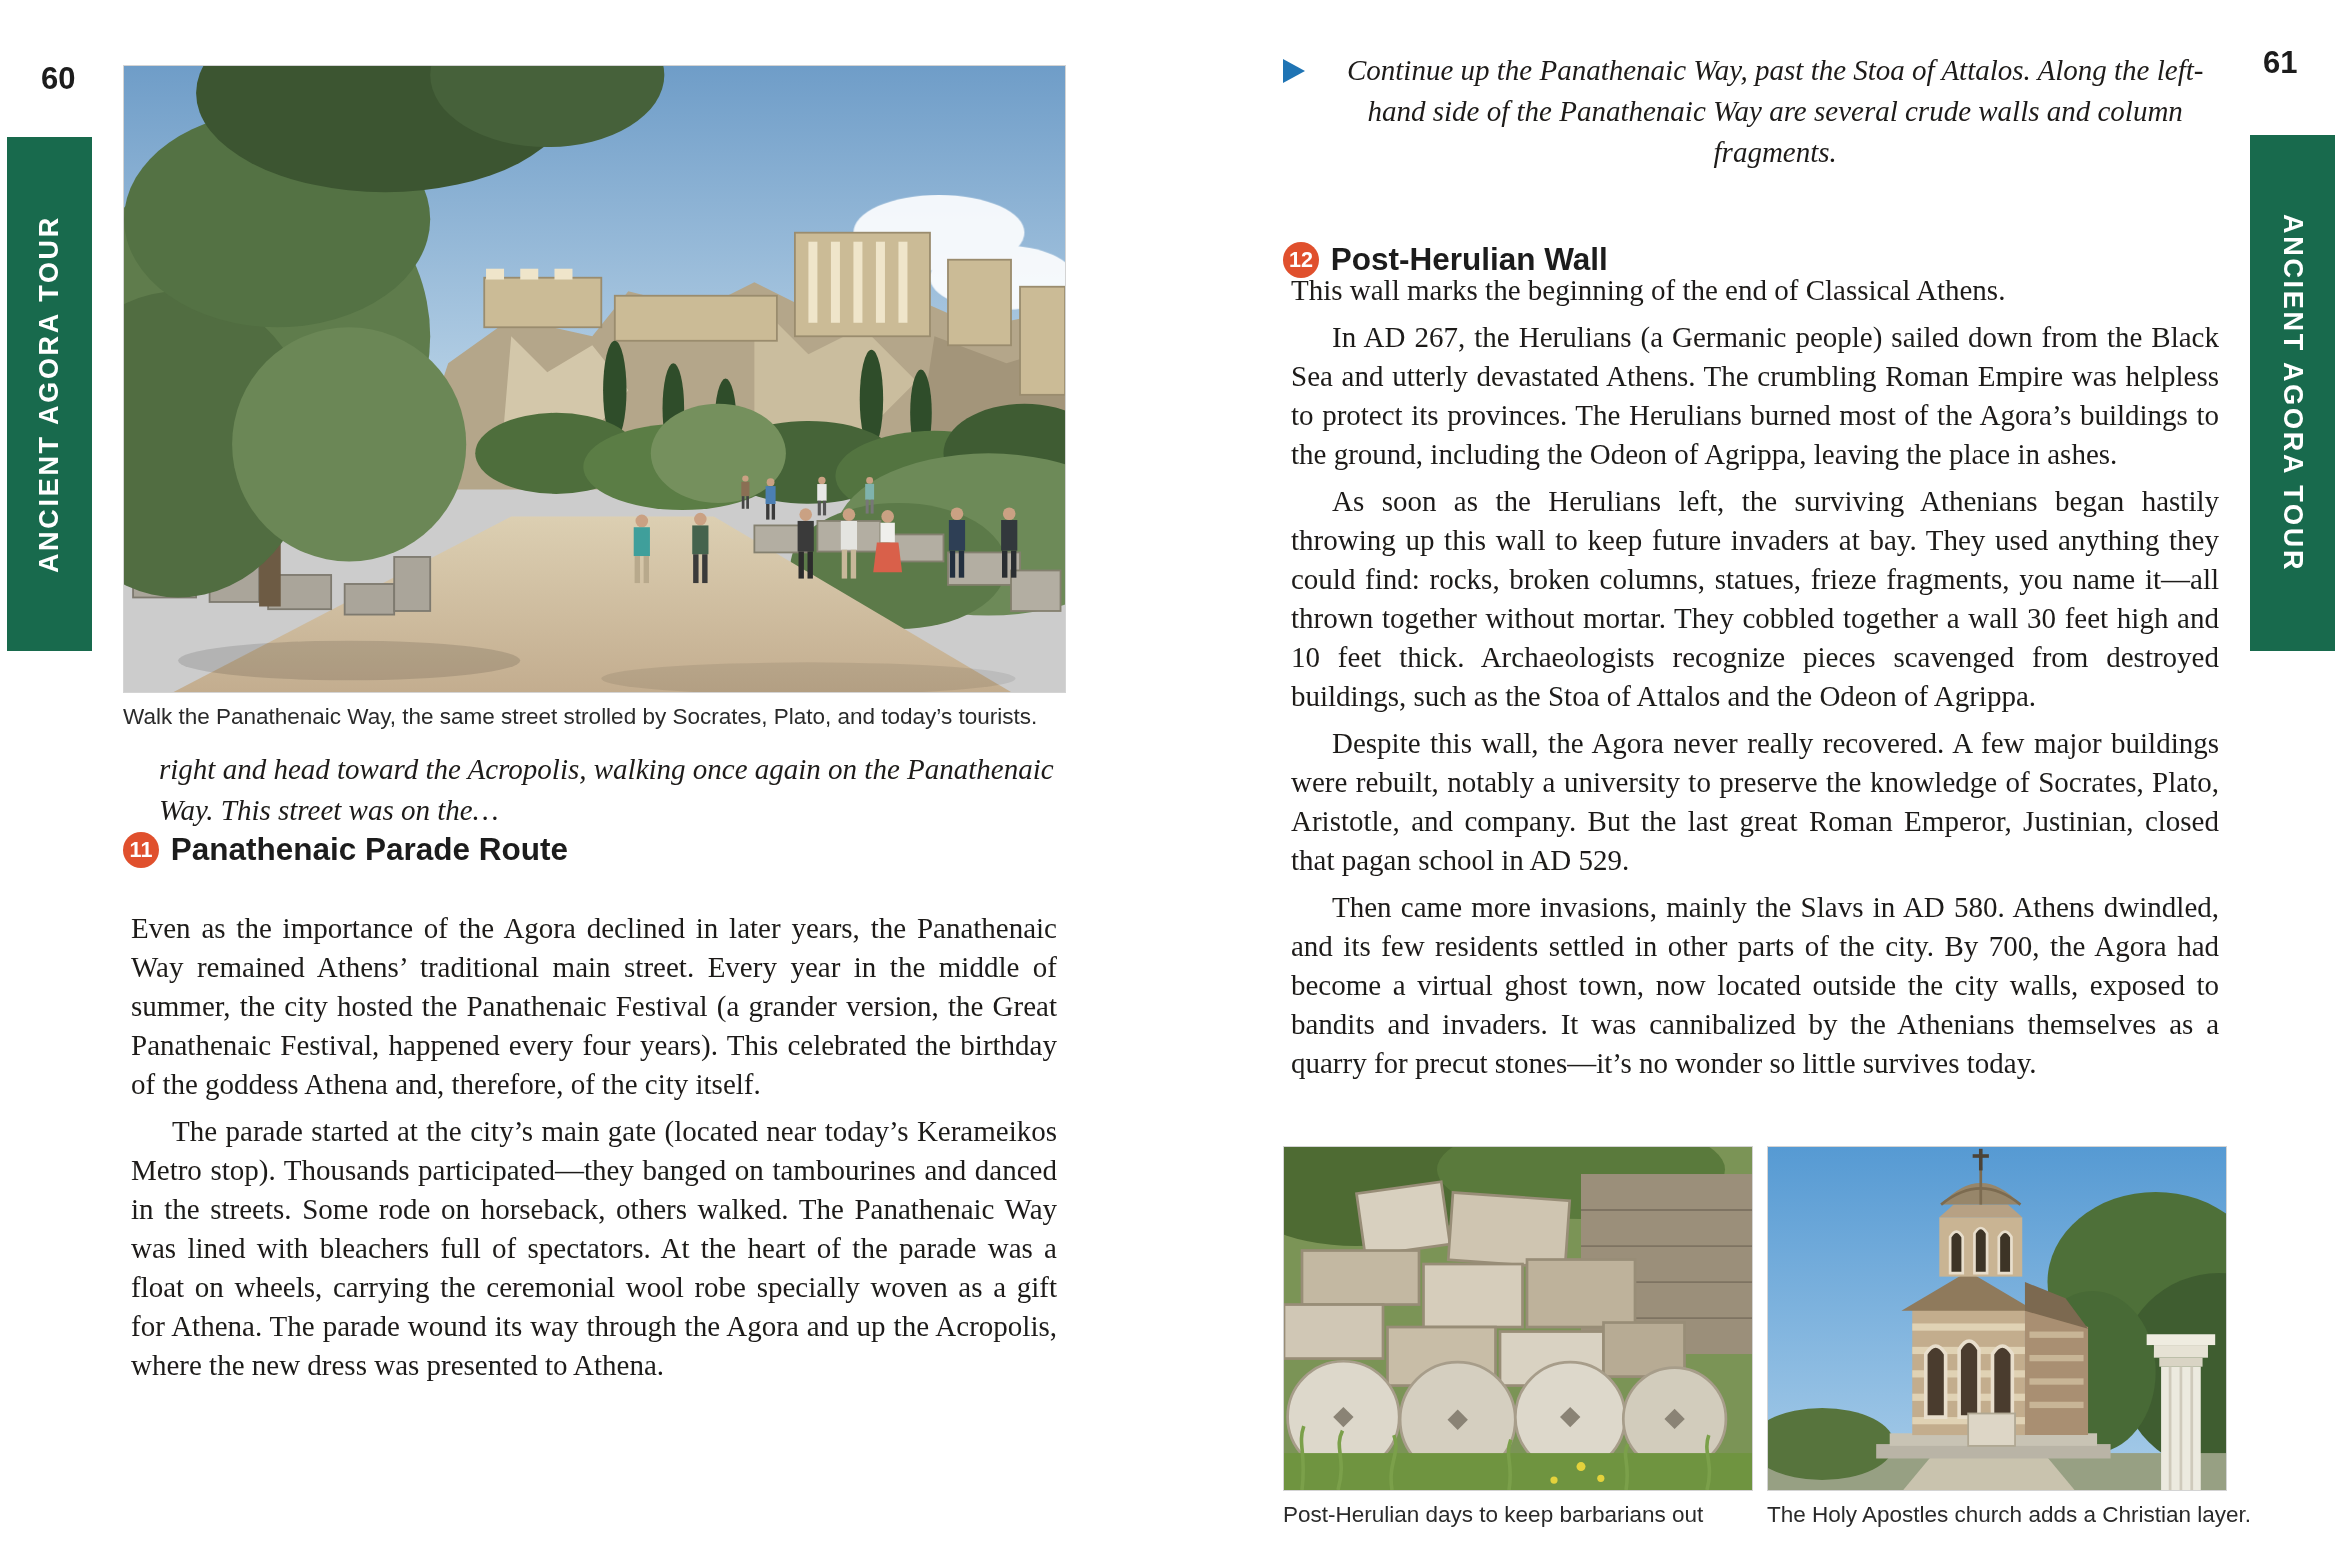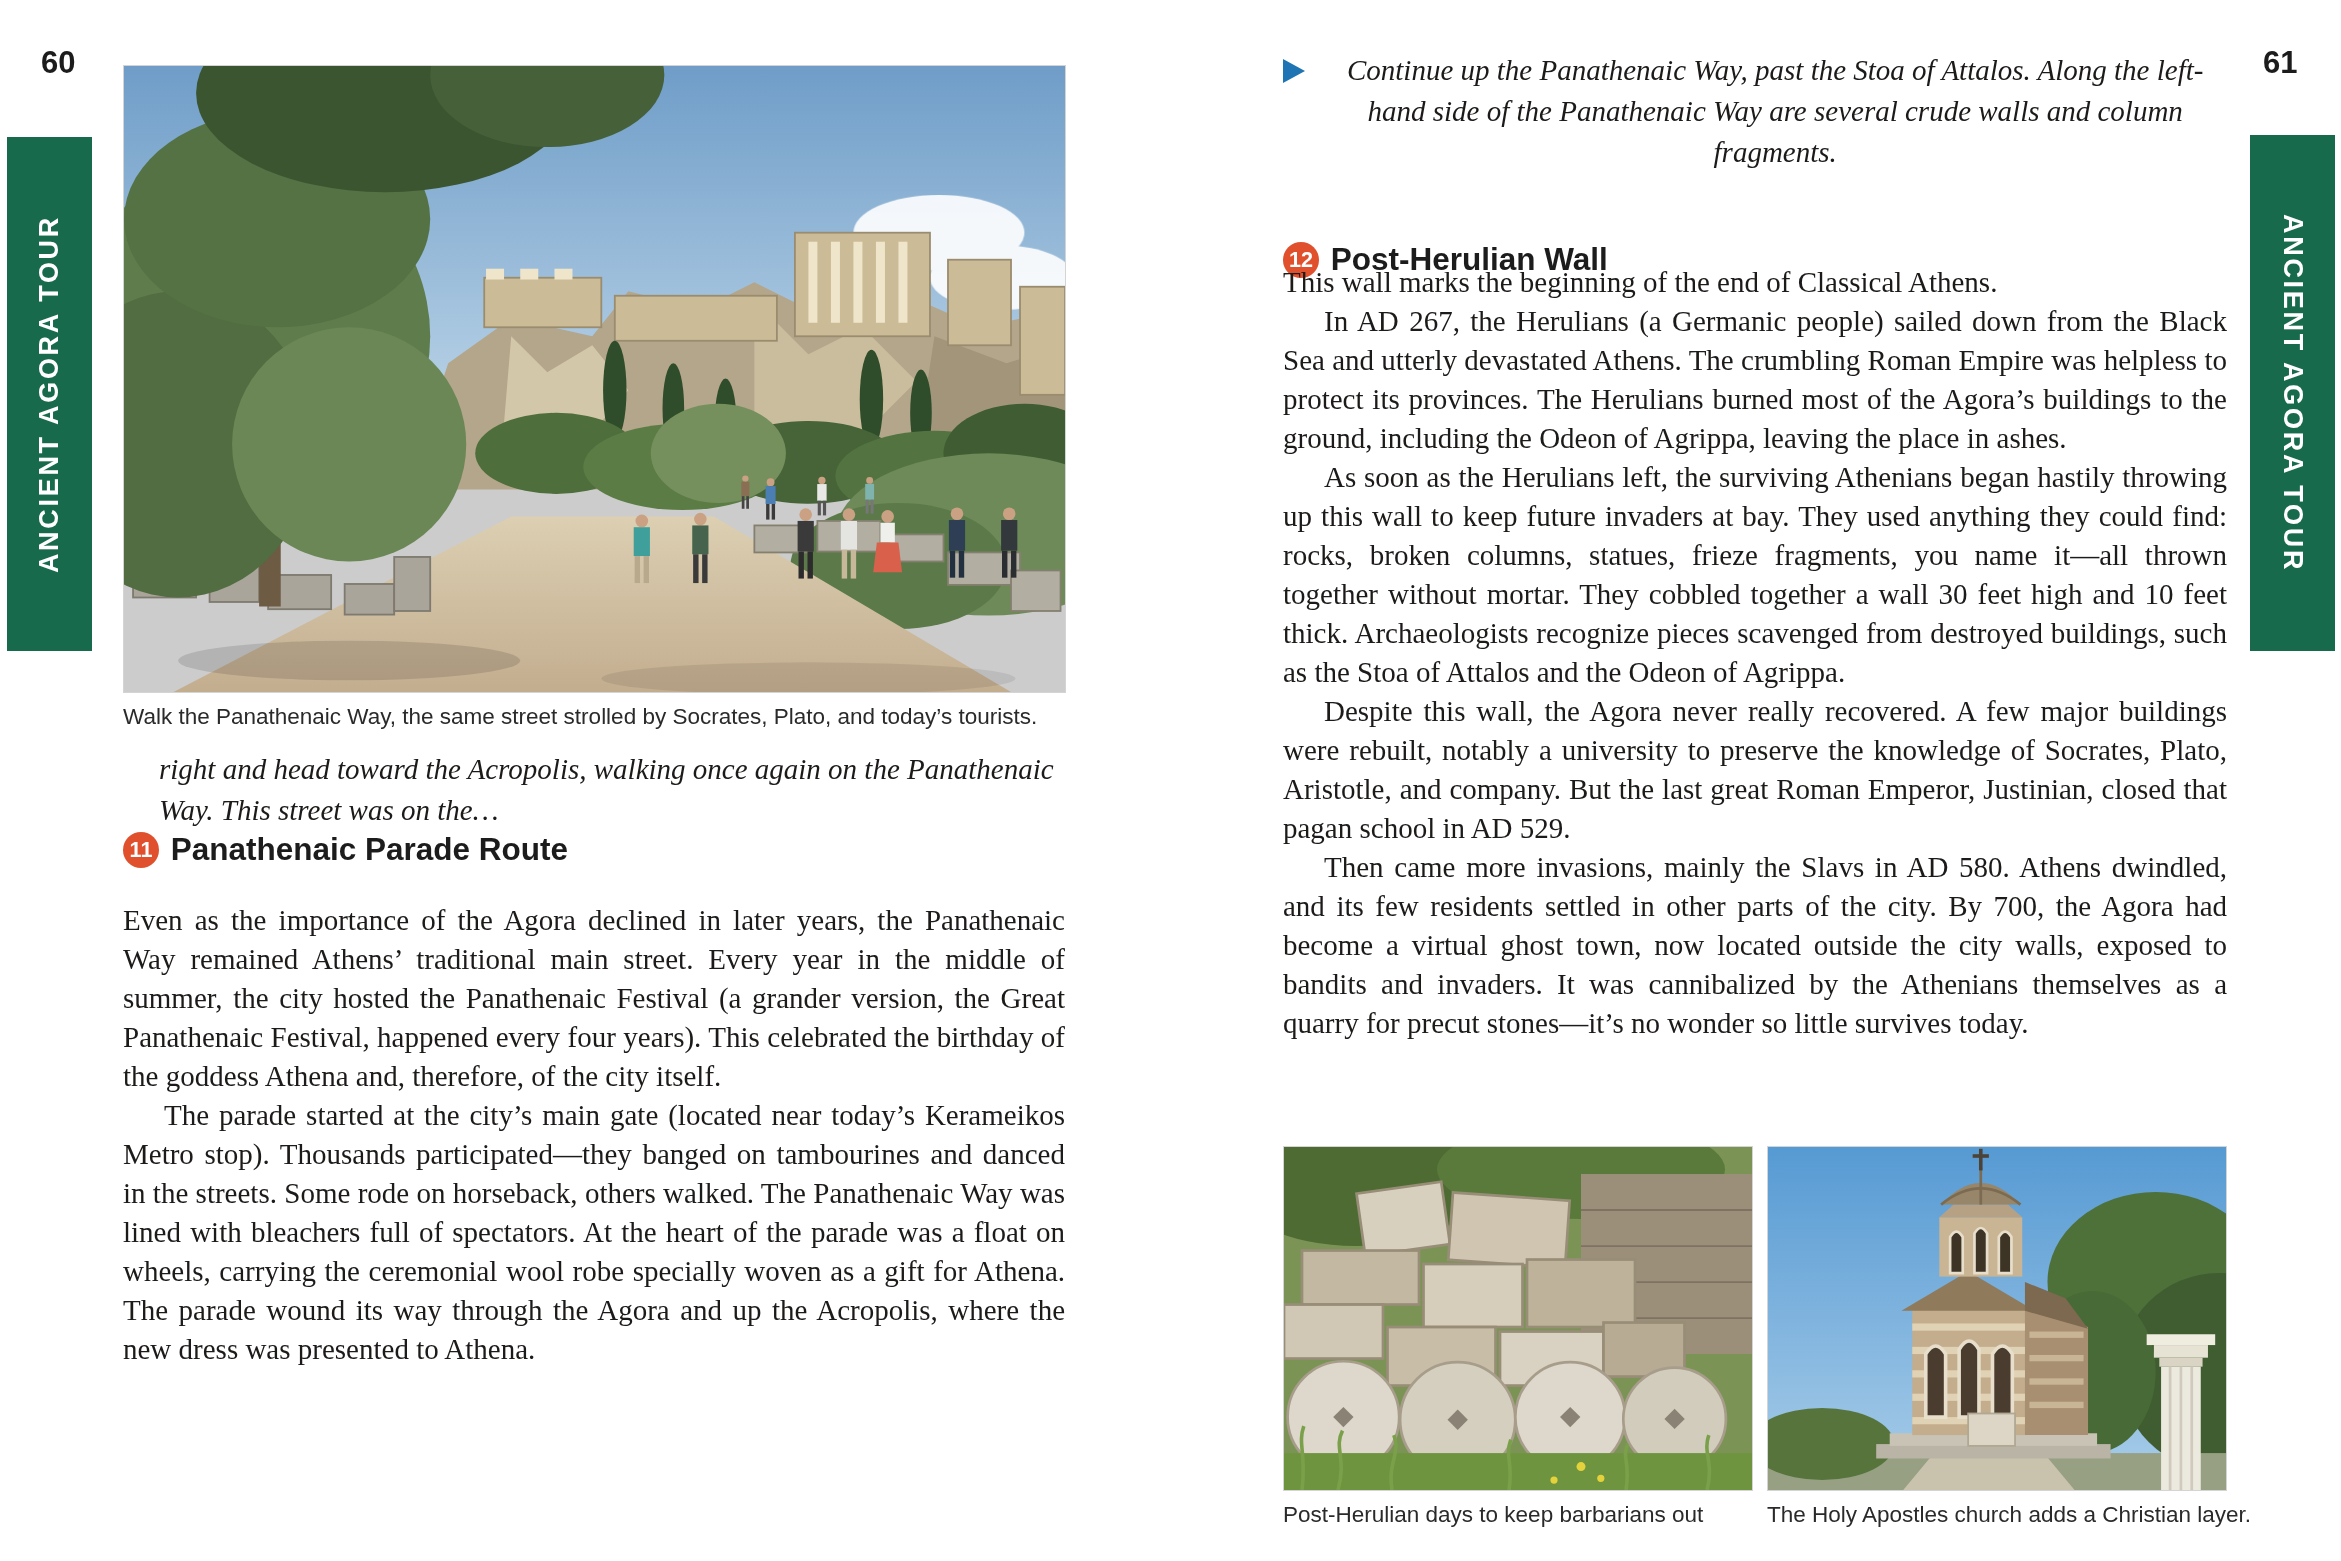--- a/index.html
+++ b/index.html
@@ -12,21 +12,21 @@
   html,body{margin:0;padding:0;background:#ffffff;}
   .spread{
     position:relative;width:2342px;height:1561px;background:#ffffff;overflow:hidden;
     font-family:"Liberation Serif","DejaVu Serif",serif;color:var(--text,#1d1b19);
   }
   
   .page-num{
     position:absolute;top:45px;font-family:"Liberation Sans","DejaVu Sans",sans-serif;
     font-weight:bold;font-size:31px;color:#1c1c1c;
   }
-  .num-left{left:41px;}
+  .num-left{left:41px;margin-top:16px;}
   .num-right{left:2263px;}
   
   .tab{
     position:absolute;background:var(--tab-green,#186a4d);
     display:flex;align-items:center;justify-content:center;
   }
   .tab-left{left:7.2px;top:137px;width:85px;height:514px;}
   .tab-right{left:2250px;top:135px;width:85px;height:516px;}
   .tab-label{
     font-family:"Liberation Sans","DejaVu Sans",sans-serif;font-weight:bold;
@@ -74,21 +74,21 @@
   .stop-badge{
     flex:0 0 auto;width:36px;height:36px;border-radius:50%;
     background:var(--stop-badge-orange,#e0502d);color:#ffffff;
     display:flex;align-items:center;justify-content:center;
     font-size:21.6px;font-weight:bold;margin-right:11.7px;
   }
   
   .body-col{position:absolute;font-size:29px;line-height:39px;text-align:justify;}
   .body-left{left:123px;top:901px;width:942px;}
   .body-right{left:1283px;top:263px;width:944px;}
-  .body-col p{margin:0;}
+  .body-col p{margin:8px;}
   .body-col p.indent{text-indent:41px;}
 </style>
 </head>
 <body>
 
 <div class="spread">
 
   <div class="page-num num-left">60</div>
 
   <div class="tab tab-left">

